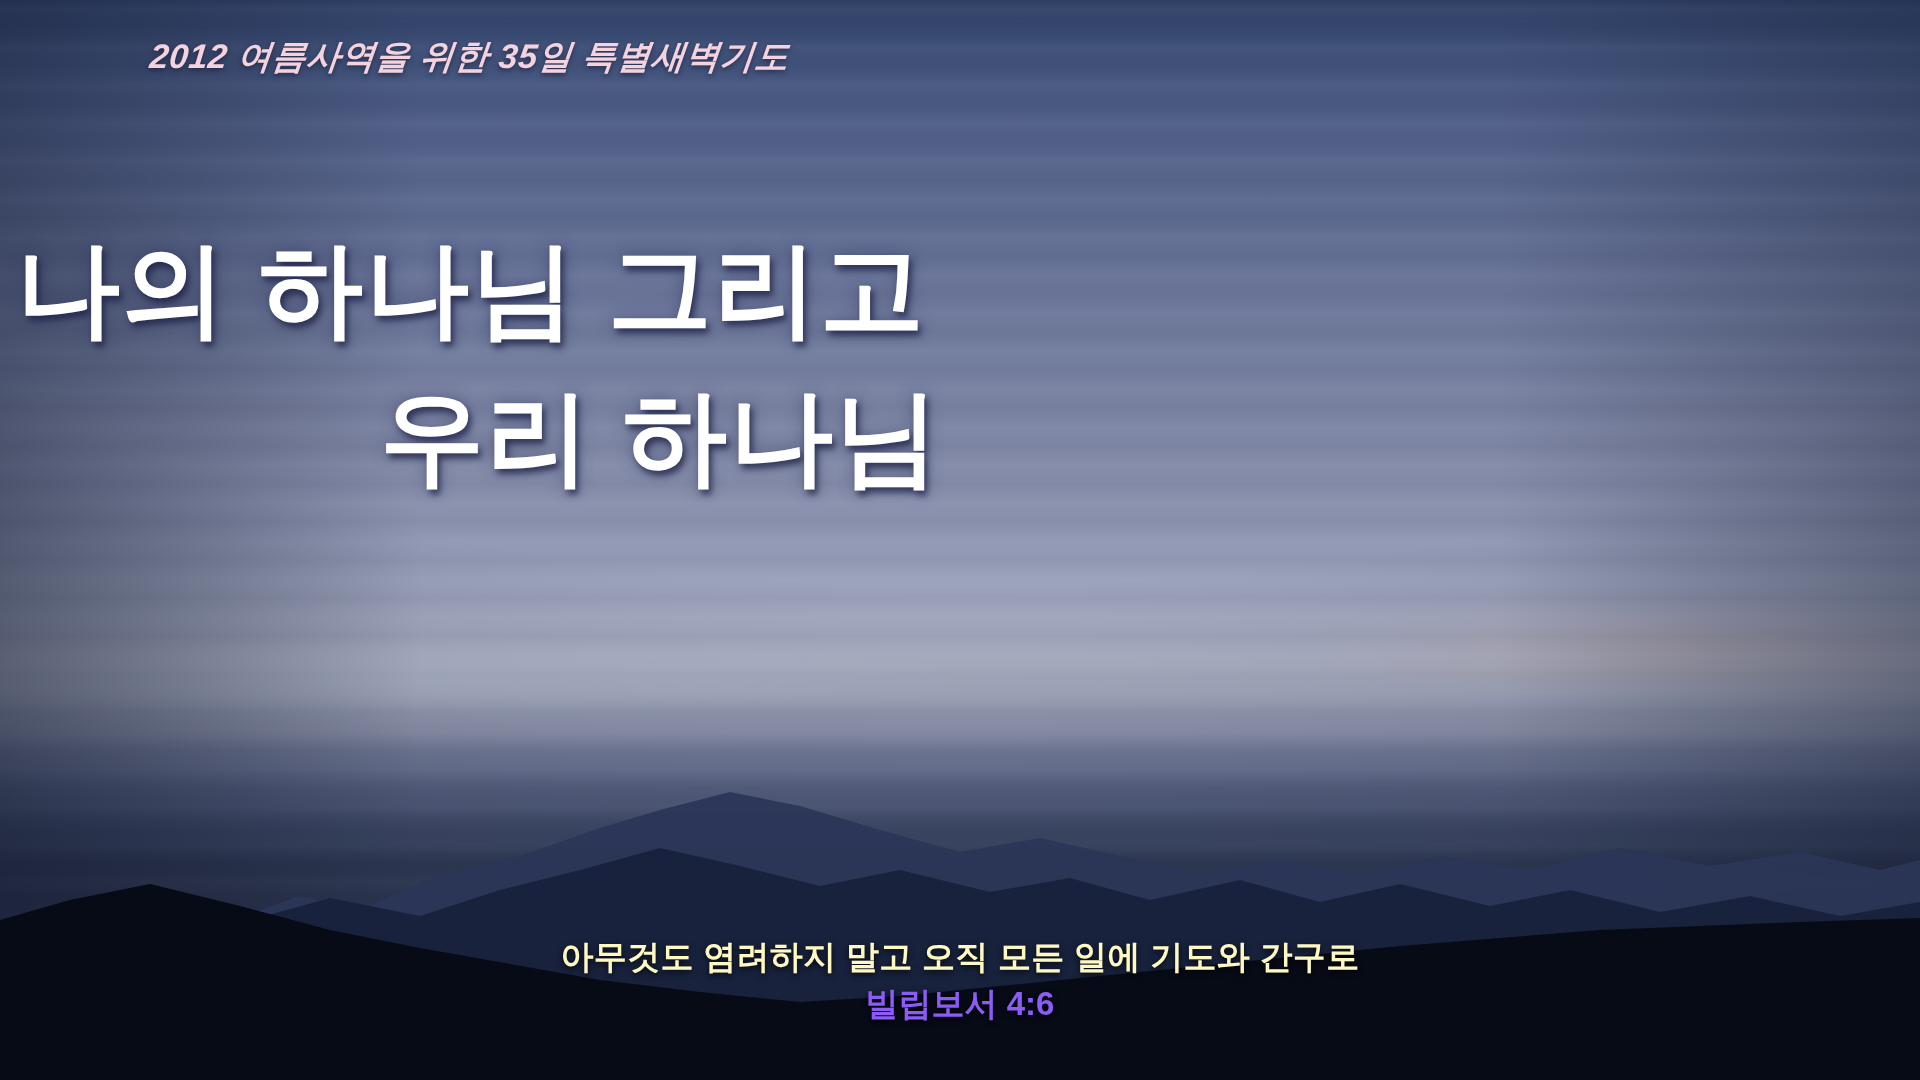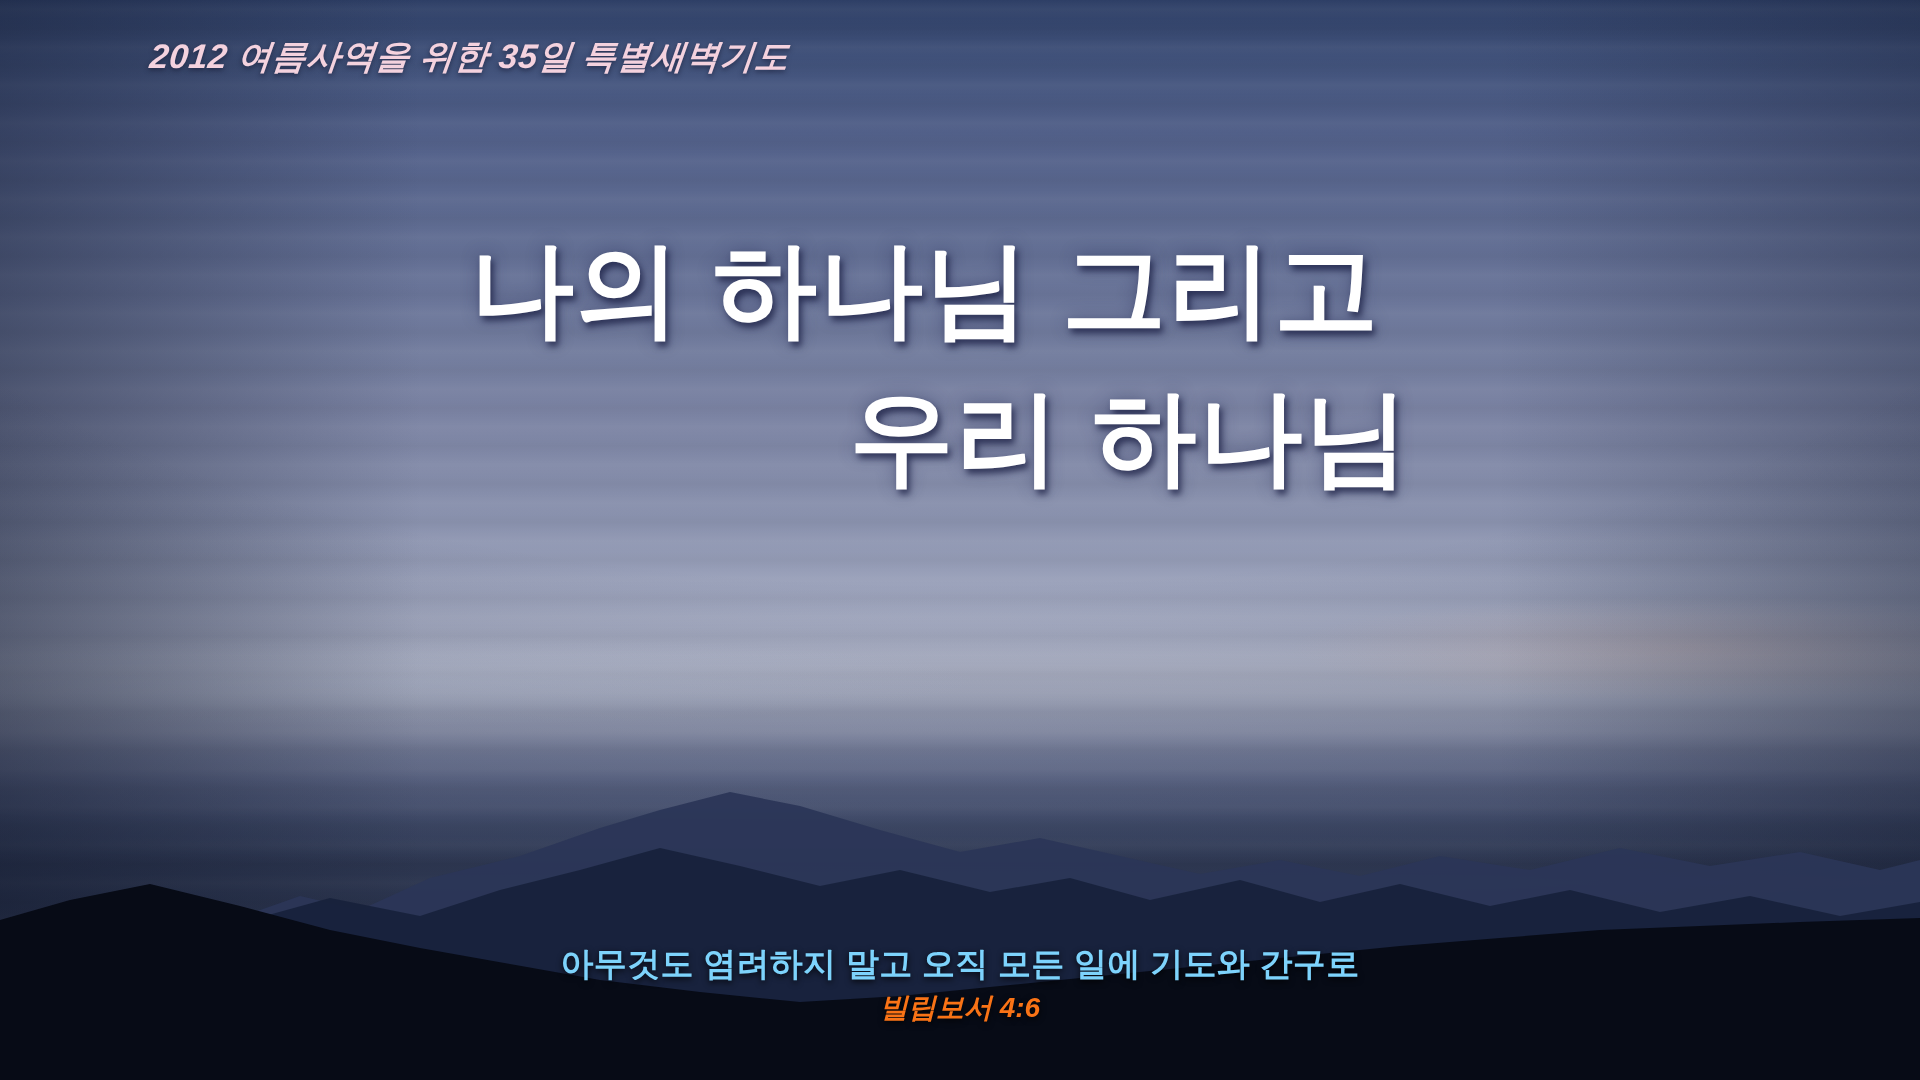--- a/index.html
+++ b/index.html
@@ -106,64 +106,65 @@
     transform: skewX(-6deg);
     text-shadow: 0 2px 5px rgba(20,25,50,.65);
     white-space: nowrap;
   }
 
   .title-block {
     position: absolute;
     left: 0;
     right: 0;
     top: 216px;
-    text-align: center;
+    text-align: left;
     pointer-events: none;
+    padding-left: 16px;
   }
   .title-line {
     color: #ffffff;
     font-size: 104px;
     line-height: 1.42;
     font-weight: 700;
     letter-spacing: 2px;
     text-shadow:
       3px 5px 6px rgba(26,30,66,.72),
       0 0 18px rgba(40,46,90,.45);
     white-space: nowrap;
   }
   .title-line.line1 {
     padding-right: 70px;
   }
   .title-line.line2 {
     padding-left: 340px;
+    margin-left: 24px;
   }
 
   .verse-block {
     position: absolute;
     left: 0;
     right: 0;
     bottom: 52px;
     text-align: center;
   }
   .verse-line {
-    color: #7dd3fc;
+    color: #fef9c3;
     font-size: 33px;
     line-height: 1.42;
     font-weight: 700;
     letter-spacing: .3px;
     text-shadow: 0 2px 6px rgba(0,0,0,.85);
     white-space: nowrap;
   }
   .verse-ref {
-    color: #f97316;
-    font-size: 28px;
+    color: #8b5cf6;
+    font-size: 33px;
     line-height: 1.42;
     font-weight: 700;
     text-shadow: 0 2px 6px rgba(0,0,0,.85);
-    font-style: italic;
   }
 </style>
 </head>
 <body>
 
 <div id="slide">
 
   <div class="bg-layer bg-sky"></div>
   <div class="bg-layer bg-bands"></div>
   <div class="bg-layer bg-glow"></div>

